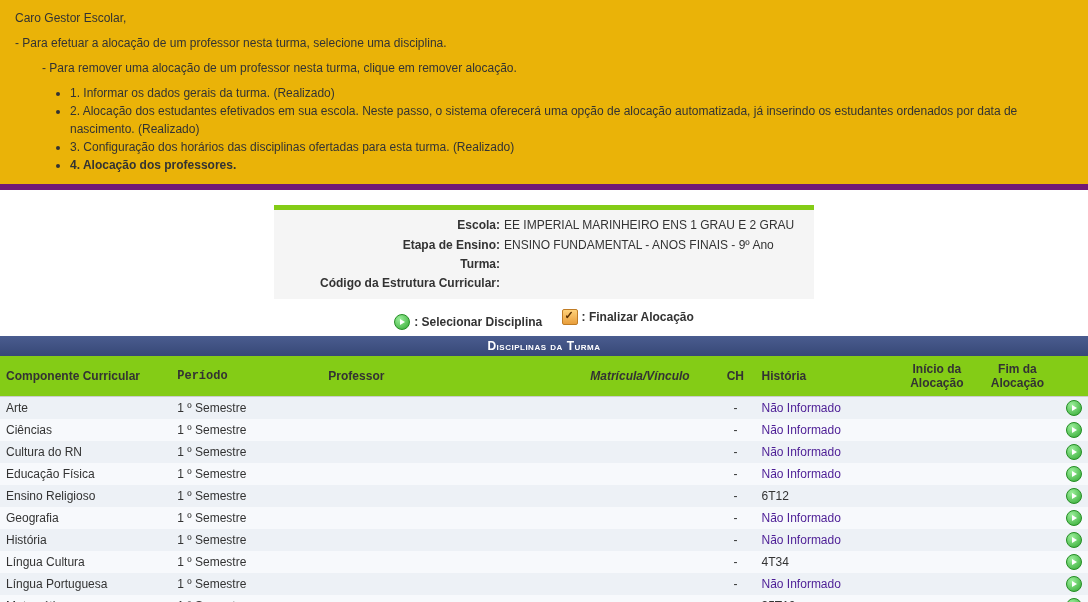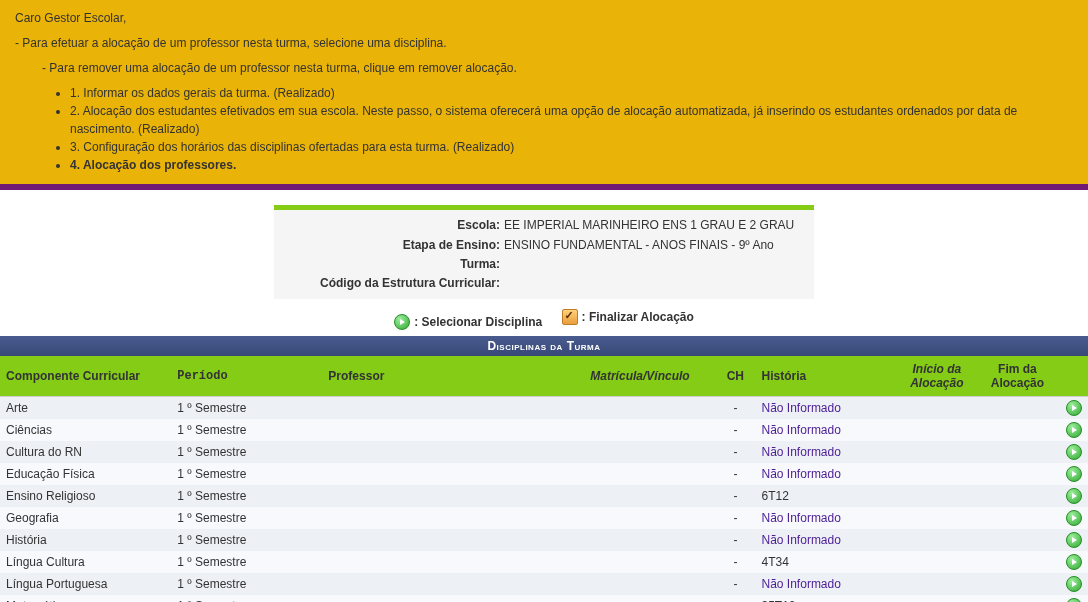--- a/index.html
+++ b/index.html
@@ -85,21 +85,21 @@
 
 <table class="grid">
   <thead>
     <tr>
       <th style="width:170px;">Componente Curricular</th>
       <th style="width:150px;font-family:Liberation Mono, monospace;">Período</th>
       <th style="width:260px;">Professor</th>
       <th style="width:130px;font-style:italic;">Matrícula/Vínculo</th>
       <th class="center" style="width:40px;">CH</th>
       <th style="width:140px;">História</th>
-      <th class="center" style="width:80px;font-style:italic;">Início da Alocação</th>
+      <th class="center" style="width:80px;">Início da Alocação</th>
       <th class="center" style="width:80px;margin-top:44px;">Fim da Alocação</th>
       <th style="width:30px;"></th>
     </tr>
   </thead>
   <tbody id="tbody">
       <tr class="odd">
         <td>Arte</td>
         <td>1 º Semestre</td>
         <td></td>
         <td></td>

